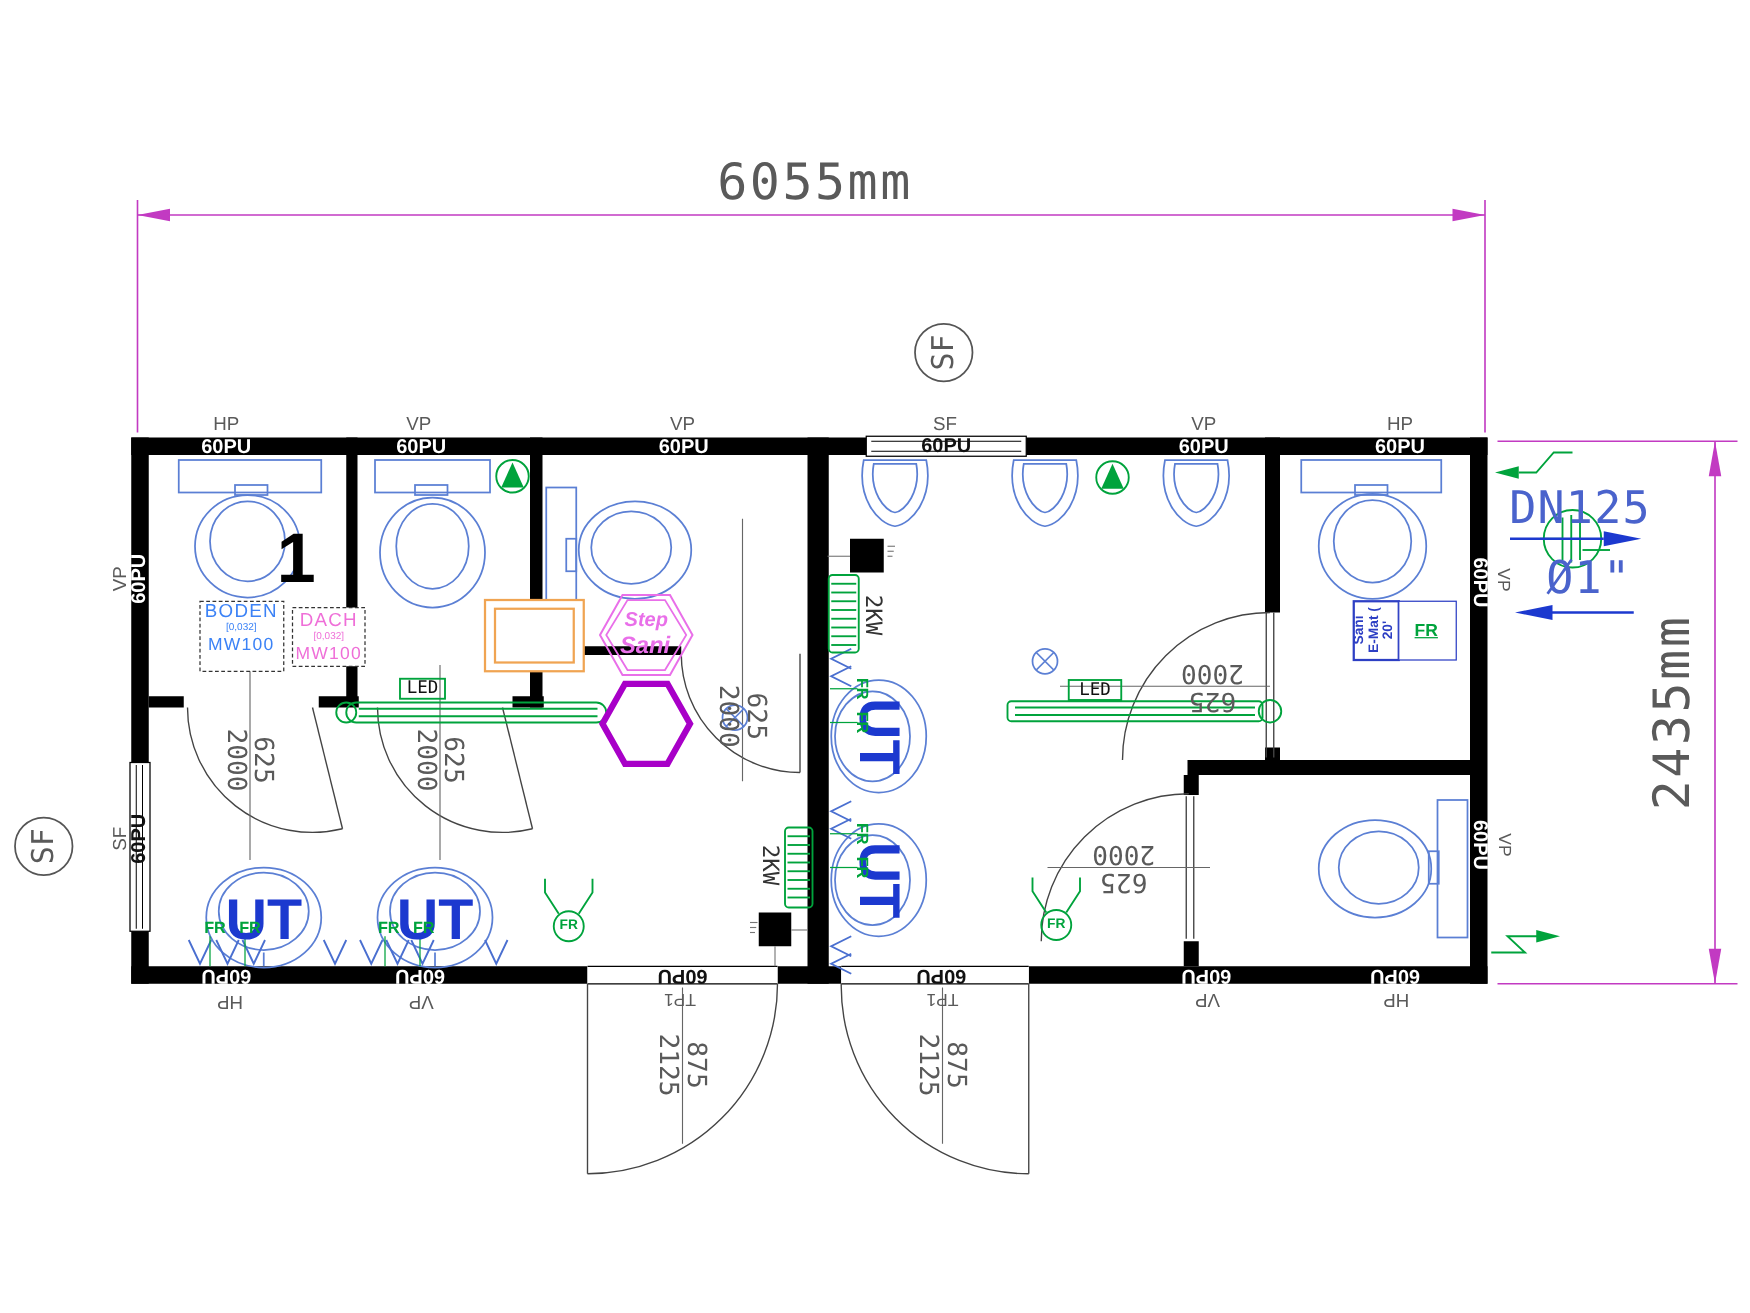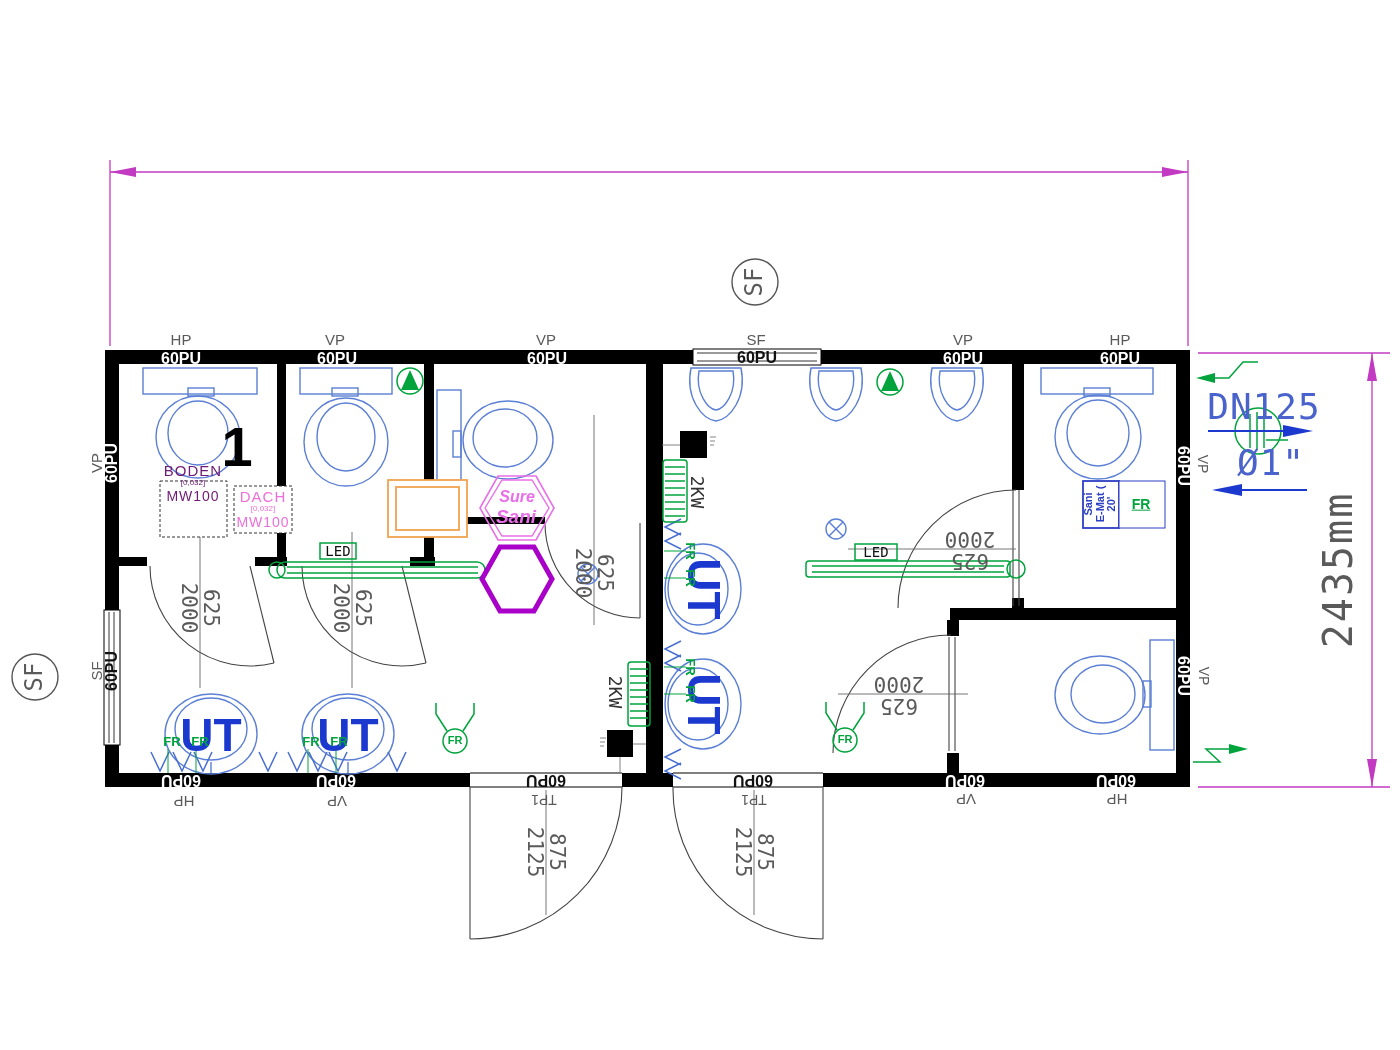--- a/index.html
+++ b/index.html
@@ -276,20 +276,21 @@
         <line x1="600" y1="738" x2="606" y2="738"></line>
           <line x1="600" y1="742" x2="605" y2="742"></line>
         <line x1="600" y1="746" x2="604" y2="746"></line>
           <line x1="710" y1="437" x2="716" y2="437"></line>
         <line x1="710" y1="441" x2="715" y2="441"></line>
           <line x1="710" y1="445" x2="714" y2="445"></line>
       </g>
     </g>
   </svg>
 
+  <div class="lbl big-dim mono" id="dim-top" style="left:652px;top:146px;">6055mm</div>
   <div class="lbl big-dim mono" id="dim-right" style="left:1338px;top:570px;transform:translate(-50%,-50%) rotate(-90deg);">2435mm</div>
   <div class="lbl pipe-lbl mono" id="dn125-label" style="left:1264px;top:407px;">DN125</div>
   <div class="lbl pipe-lbl mono" id="dia-label" style="left:1271px;top:463px;">Ø1"</div>
   <div class="lbl" id="room-number" style="left:237px;top:447px;">1</div>
 
   <div id="labels-layer">
       <div class="lbl" style="left: 181px; top: 340px; font-size: 15px; color: rgb(90, 90, 90); transform: translate(-50%, -50%) rotate(0deg);">HP</div>
       <div class="lbl" style="left: 335px; top: 340px; font-size: 15px; color: rgb(90, 90, 90); transform: translate(-50%, -50%) rotate(0deg);">VP</div>
       <div class="lbl" style="left: 546px; top: 340px; font-size: 15px; color: rgb(90, 90, 90); transform: translate(-50%, -50%) rotate(0deg);">VP</div>
       <div class="lbl" style="left: 756px; top: 340px; font-size: 15px; color: rgb(90, 90, 90); transform: translate(-50%, -50%) rotate(0deg);">SF</div>
@@ -363,23 +364,23 @@
       <div class="lbl b" style="left: 339px; top: 742px; font-size: 13px; color: rgb(0, 163, 60); transform: translate(-50%, -50%) rotate(0deg);">FR</div>
       <div class="lbl b" style="left: 690px; top: 551px; font-size: 13px; color: rgb(0, 163, 60); transform: translate(-50%, -50%) rotate(90deg);">FR</div>
       <div class="lbl b" style="left: 690px; top: 578px; font-size: 13px; color: rgb(0, 163, 60); transform: translate(-50%, -50%) rotate(90deg);">FR</div>
       <div class="lbl b" style="left: 690px; top: 667px; font-size: 13px; color: rgb(0, 163, 60); transform: translate(-50%, -50%) rotate(90deg);">FR</div>
       <div class="lbl b" style="left: 690px; top: 694px; font-size: 13px; color: rgb(0, 163, 60); transform: translate(-50%, -50%) rotate(90deg);">FR</div>
       <div class="lbl b" style="left: 455px; top: 741px; font-size: 11px; color: rgb(0, 163, 60); transform: translate(-50%, -50%) rotate(0deg);">FR</div>
       <div class="lbl b" style="left: 845px; top: 740px; font-size: 11px; color: rgb(0, 163, 60); transform: translate(-50%, -50%) rotate(0deg);">FR</div>
       <div class="lbl b u" style="left: 1141px; top: 504px; font-size: 14px; color: rgb(0, 163, 60); transform: translate(-50%, -50%) rotate(0deg);">FR</div>
       <div class="lbl mono" style="left: 338px; top: 551px; font-size: 14px; color: rgb(17, 17, 17); transform: translate(-50%, -50%) rotate(0deg);">LED</div>
       <div class="lbl mono" style="left: 876px; top: 552px; font-size: 14px; color: rgb(17, 17, 17); transform: translate(-50%, -50%) rotate(0deg);">LED</div>
-      <div class="lbl b i" style="left: 517px; top: 497px; font-size: 16px; color: rgb(233, 111, 233); transform: translate(-50%, -50%) rotate(0deg);">Sure</div>
+      <div class="lbl b i" style="left: 517px; top: 497px; font-size: 16px; color: rgb(233, 111, 233); transform: translate(-50%, -50%) rotate(0deg);">Step</div>
       <div class="lbl b i" style="left: 516px; top: 517px; font-size: 19px; color: rgb(233, 111, 233); transform: translate(-50%, -50%) rotate(0deg);">Sani</div>
-      <div class="lbl insul" style="left: 193px; top: 483px; color: #701a75; transform: translate(-50%, -50%) rotate(0deg);">
+      <div class="lbl insul" style="left: 193px; top: 502px; color: #3b82f6; transform: translate(-50%, -50%) rotate(0deg);">
         <div class="l0">BODEN</div>
         <div class="l1">[0,032]</div>
         <div class="l2">MW100</div>
       </div>
       <div class="lbl insul" style="left: 263px; top: 509px; color: rgb(239, 111, 216); transform: translate(-50%, -50%) rotate(0deg);">
         <div class="l0">DACH</div>
         <div class="l1">[0,032]</div>
         <div class="l2">MW100</div>
       </div>
       <div class="lbl b" style="left: 1100px; top: 504px; font-size: 11px; color: rgb(45, 63, 196); transform: translate(-50%, -50%) rotate(-90deg);">

